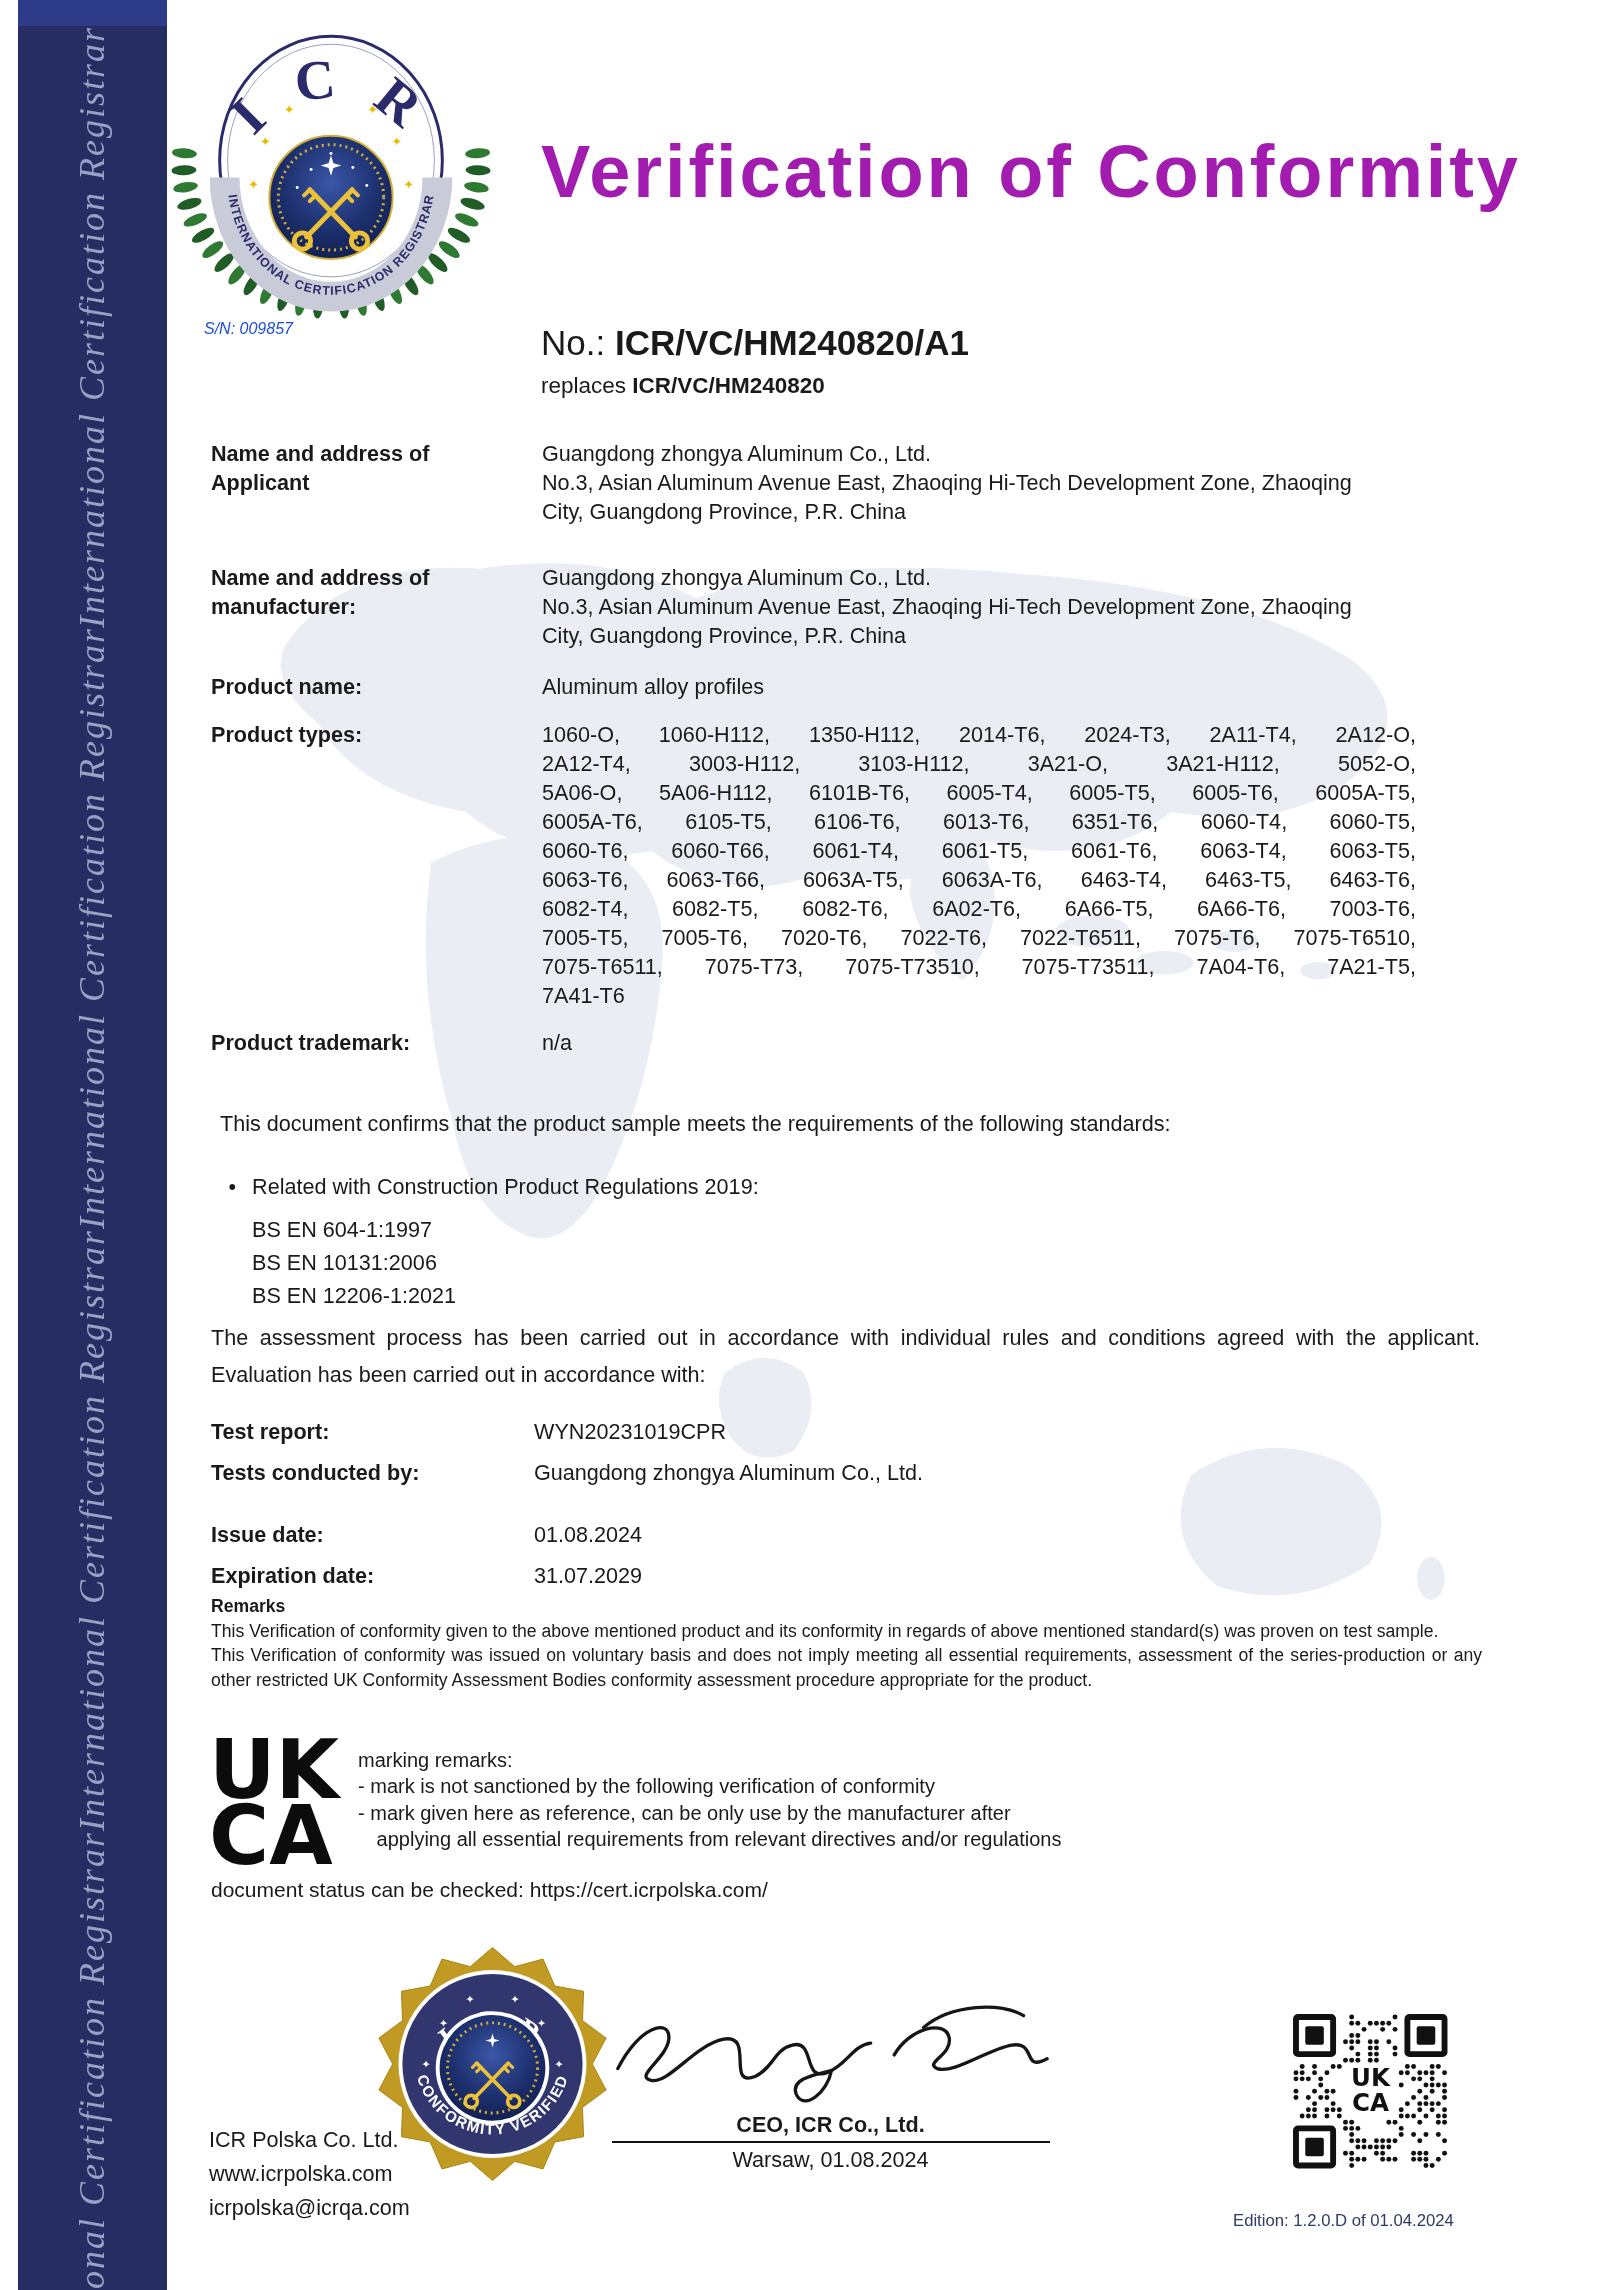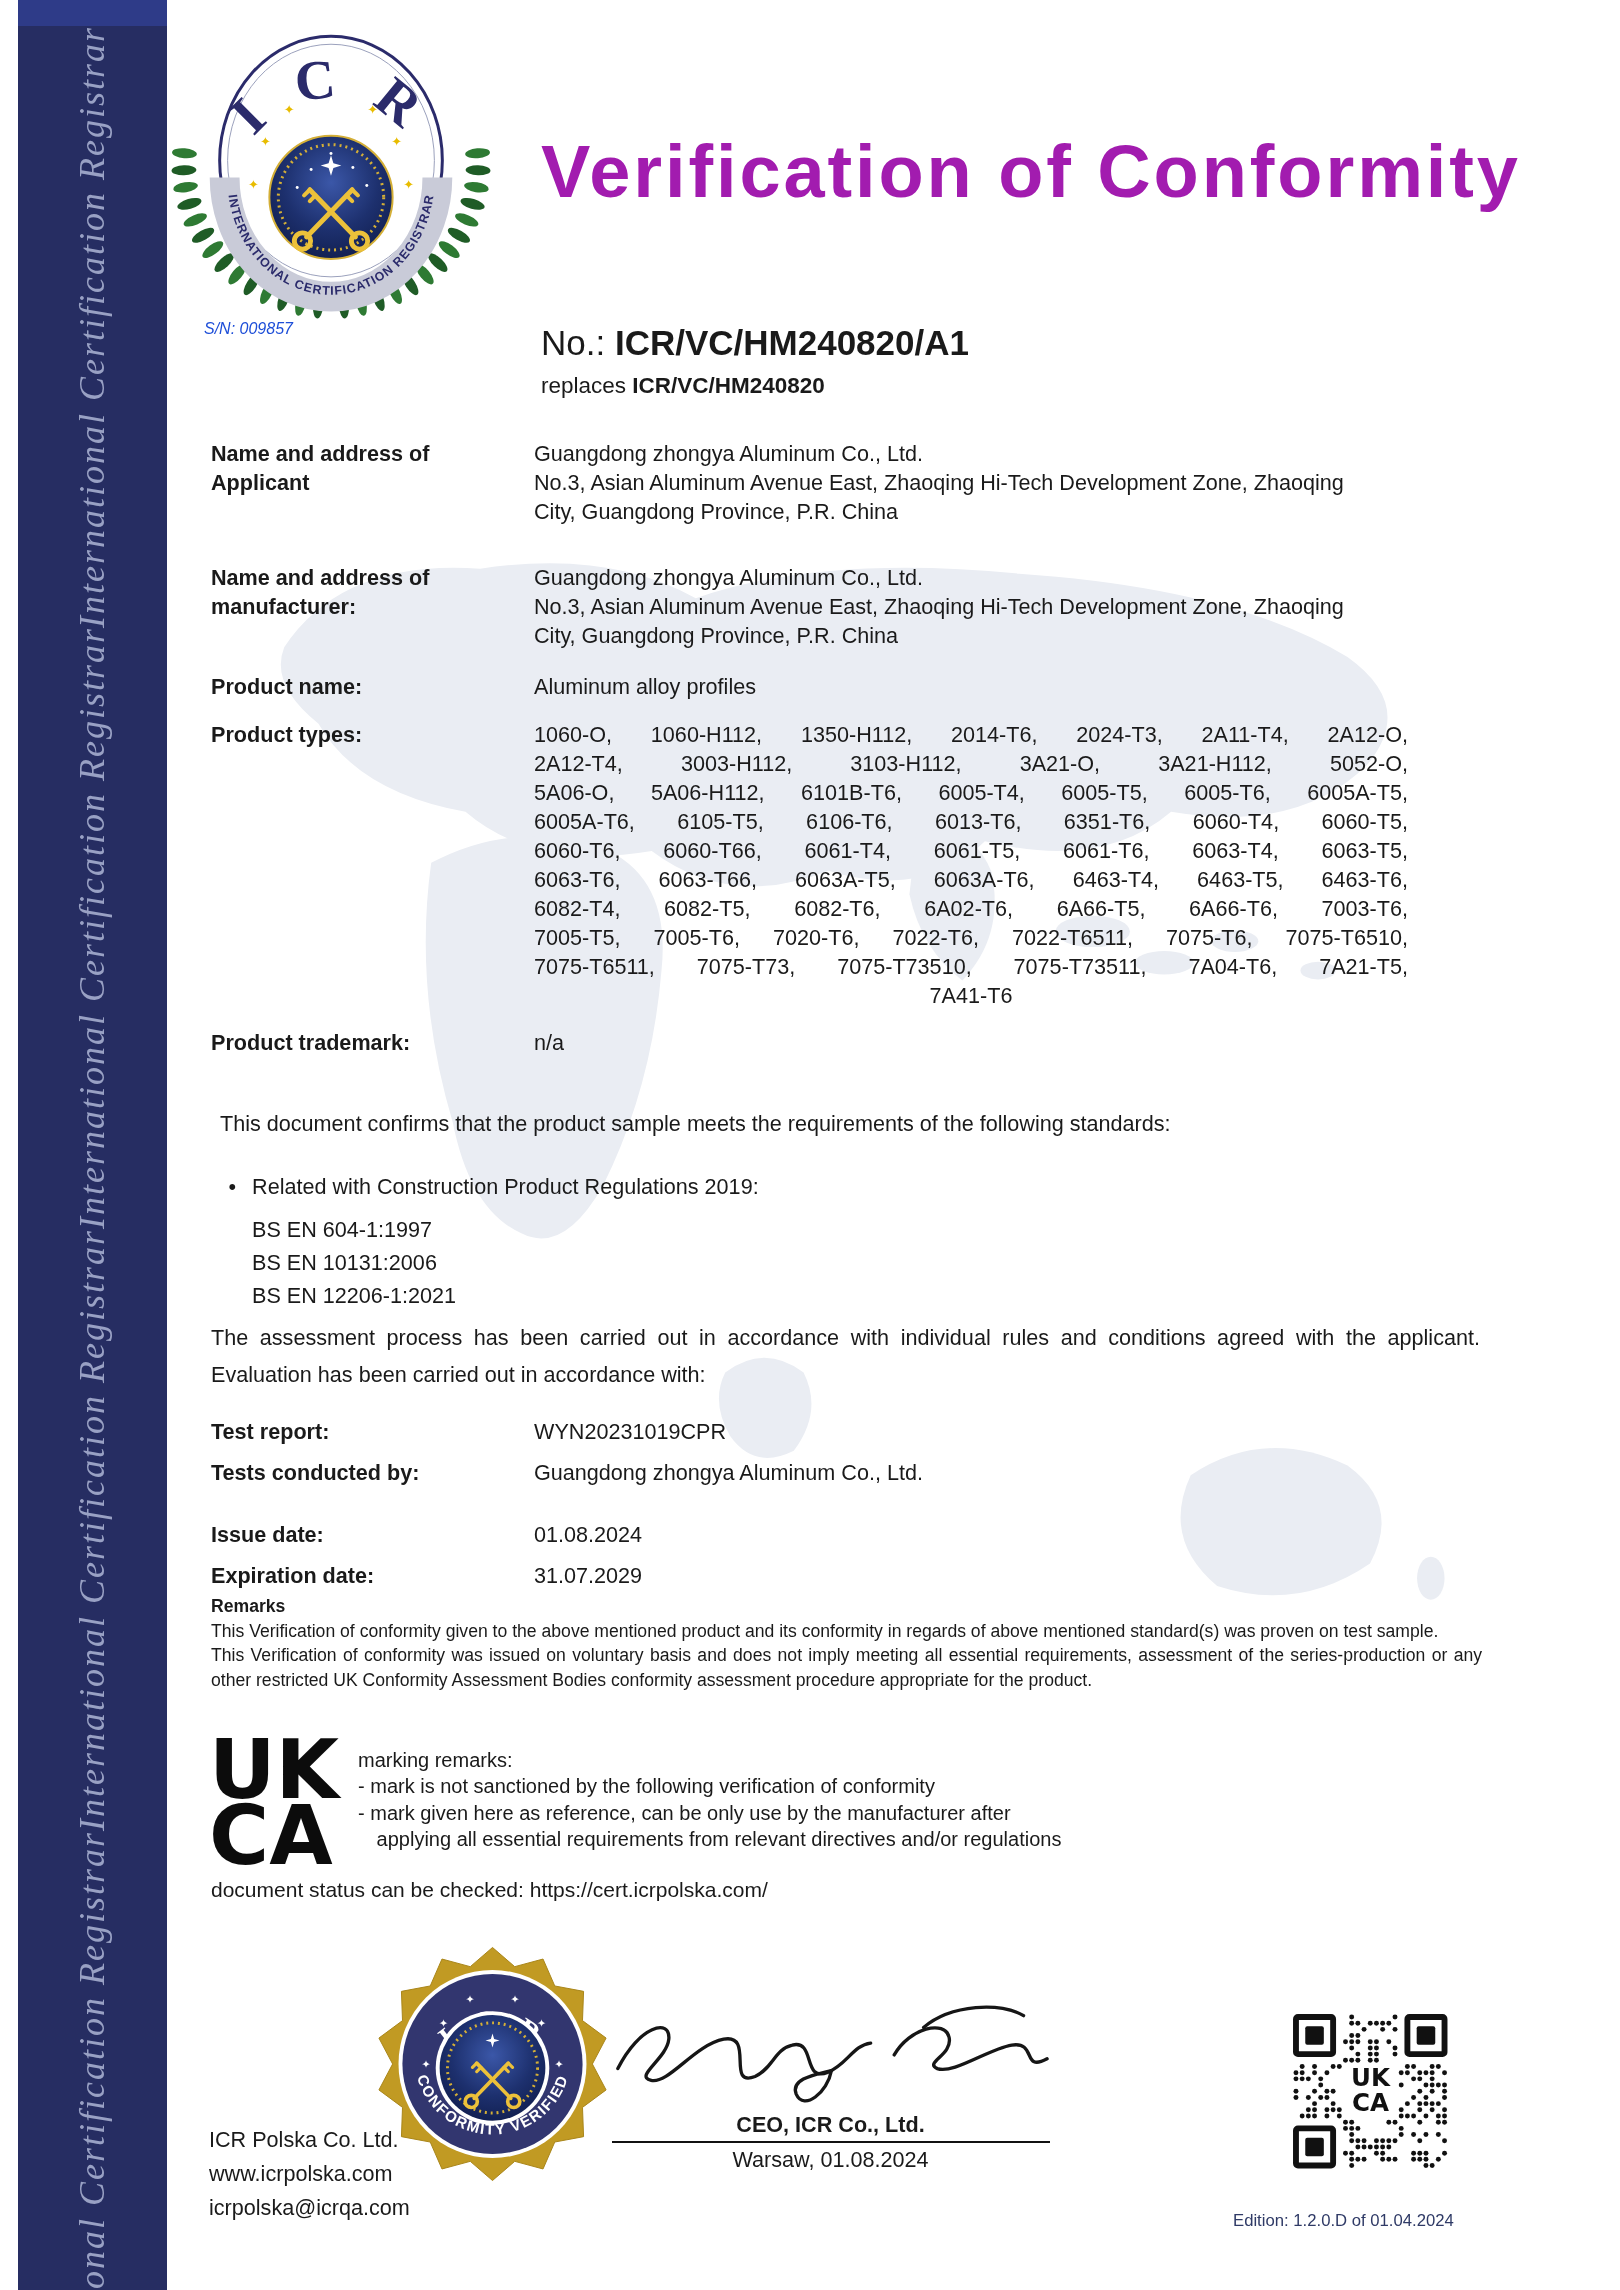--- a/index.html
+++ b/index.html
@@ -17,26 +17,26 @@
   
   #logo{position:absolute;left:162px;top:17.6px;z-index:1;}
   #serial{position:absolute;left:204px;top:320px;font-size:16px;color:#1d4ed8;z-index:1;font-style:italic;}
   #title{position:absolute;left:541px;top:129px;font-size:74px;font-weight:600;letter-spacing:2.9px;
         color:#a21caf;z-index:1;white-space:nowrap;}
   #certno{position:absolute;left:541px;top:323px;z-index:1;font-size:35px;}
   #certno b{font-weight:bold;}
   #replaces{margin-top:9.8px;font-size:22.5px;}
   
   #fields{position:absolute;left:211px;top:439px;width:1269px;z-index:1;}
-  .frow{display:grid;grid-template-columns:323px 1fr;column-gap:0;}
+  .frow{display:grid;grid-template-columns:323px 1fr;column-gap:8px;}
   .flabel{font-weight:bold;font-size:21.6px;line-height:29px;max-width:294px;}
   .fvalue{font-size:21.6px;line-height:29px;max-width:941px;}
   .types .fvalue{max-width:874px;}
   .jline{text-align:justify;text-align-last:justify;}
-  .jlast{text-align:center;}
+  .jlast{text-align:left;}
   
   #confirms{position:absolute;left:211px;top:1111px;width:1269px;font-size:21.6px;z-index:1;margin-left:9px;}
   #standards{position:absolute;left:211px;top:1172px;width:1269px;font-size:21.6px;z-index:1;}
   #standards .bullet-line{display:flex;line-height:29px;margin-bottom:11.8px;}
   #standards .dot{width:23.5px;padding-left:17.6px;}
   #standards .std{line-height:33px;padding-left:41px;}
   #assessment{position:absolute;left:211px;top:1319px;width:1269px;font-size:21.6px;line-height:37px;
         text-align:justify;z-index:1;}
   #testrows{position:absolute;left:211px;top:1417px;width:1269px;z-index:1;}
   #daterows{position:absolute;left:211px;top:1520px;width:1269px;z-index:1;}

